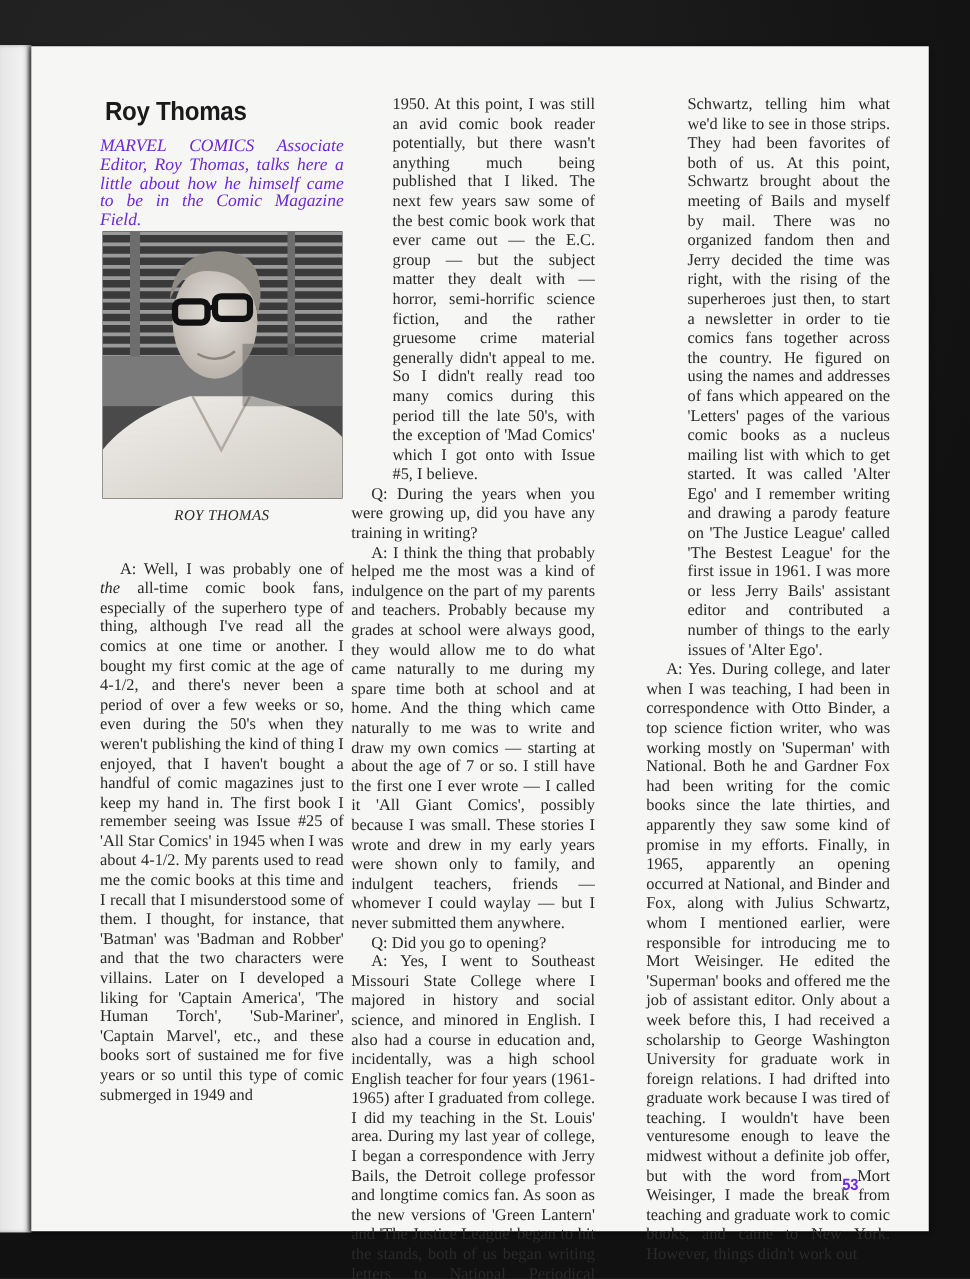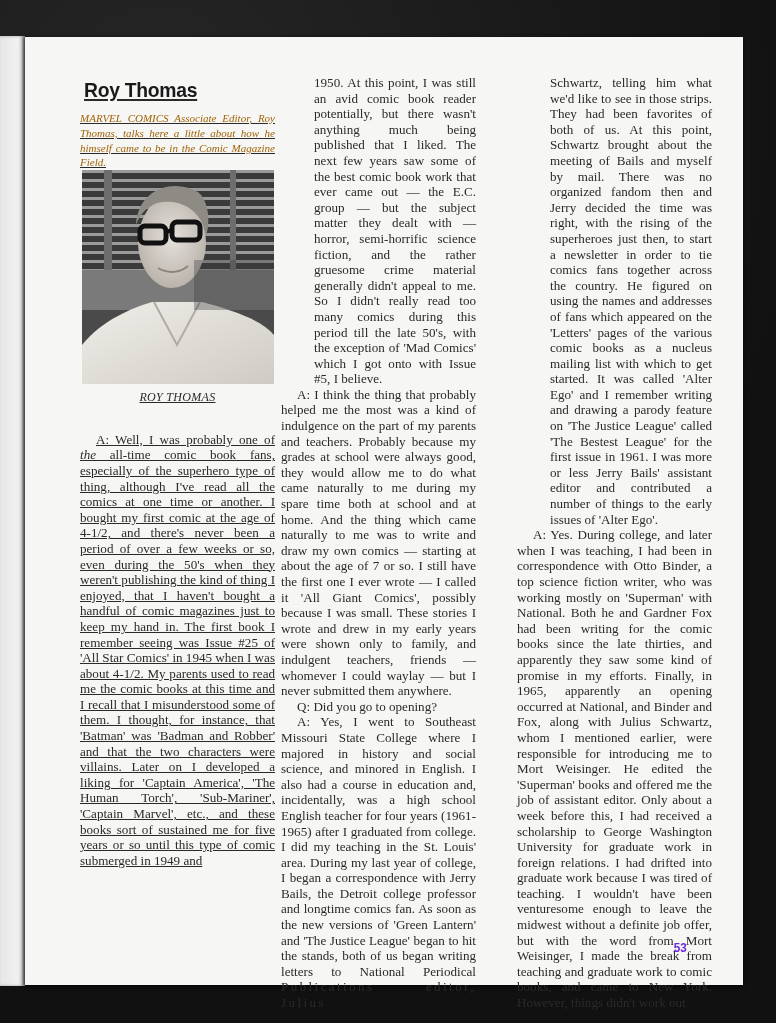--- a/index.html
+++ b/index.html
@@ -22,35 +22,35 @@
     .page {
       position: absolute; left: 25px; top: 37px; width: 718px; height: 948px;
       background: #f6f6f4;
       box-shadow: -2px 0 3px rgba(0,0,0,0.4), 0 2px 4px rgba(0,0,0,0.5);
     }
     .col {
       position: absolute; top: 38px; width: 195px;
       color: #2a2a2a; font-size: 13.1px; line-height: 15.6px;
       text-align: justify; hyphens: manual;
     }
-    .col1 { left: 55px; top: 40px; text-decoration: underline; }
+    .col1 { left: 55px; top: 40px; }
     .col2 { left: 256px; }
     .col3 { left: 492px; }
     .col p { margin: 0; text-indent: 0; }
     .col p.q, .col p.a { text-indent: 16px; }
     .col p.cont { text-indent: 0; margin-left: 33px; }
     .title {
       font-family: "Liberation Sans", "DejaVu Sans", sans-serif;
       font-weight: bold; font-size: 21px; line-height: 26px;
       color: #1a1a1a; margin: 0 0 8px 4px; letter-spacing: -0.3px;
       transform: scaleX(0.92); transform-origin: left;
     }
     .deck {
-      font-style: italic; font-size: 11px; line-height: 14.8px;
-      color: #a16207; margin: 0 0 8px 4px; text-align: justify;
+      font-style: italic; font-size: 14px; line-height: 14.8px;
+      color: #6d28d9; margin: 0 0 8px 4px; text-align: justify;
     }
     .photo {
       width: 192px; height: 214px; margin: 0 0 0 2px; position: relative;
       background: #444; overflow: hidden;
     }
     .photo svg { display: block; }
     .caption {
       font-style: italic; font-size: 12px; text-align: center;
       color: #2a2a2a; margin: 6px 0 26px 0; letter-spacing: 0.3px;
     }
@@ -108,20 +108,21 @@
         <rect x="112" y="90" width="80" height="50" fill="#3c3c3c" opacity="0.35"></rect>
       </svg>
     </div>
     <div class="caption">ROY THOMAS</div>
 
     <p class="a"><span>A: </span><span>Well, I was probably one of </span><em>the</em><span> all-time comic book fans, especially of the superhero type of thing, although I've read all the comics at one time or another. I bought my first comic at the age of 4-1/2, and there's never been a period of over a few weeks or so, even during the 50's when they weren't publishing the kind of thing I enjoyed, that I haven't bought a handful of comic magazines just to keep my hand in. The first book I remember seeing was Issue #25 of 'All Star Comics' in 1945 when I was about 4-1/2. My parents used to read me the comic books at this time and I recall that I misunderstood some of them. I thought, for instance, that 'Batman' was 'Badman and Robber' and that the two characters were villains. Later on I developed a liking for 'Captain America', 'The Human Torch', 'Sub-Mariner', 'Captain Marvel', etc., and these books sort of sustained me for five years or so until this type of comic submerged in 1949 and</span></p>
   </div>
 
   <div class="col col2">
     <p class="cont">1950. At this point, I was still an avid comic book reader potentially, but there wasn't anything much being published that I liked. The next few years saw some of the best comic book work that ever came out — the E.C. group — but the subject matter they dealt with — horror, semi-horrific science fiction, and the rather gruesome crime material generally didn't appeal to me. So I didn't really read too many comics during this period till the late 50's, with the exception of 'Mad Comics' which I got onto with Issue #5, I believe.</p>
+    <p class="q"><span>Q: </span><span>During the years when you were growing up, did you have any training in writing?</span></p>
     <p class="a"><span>A: </span><span>I think the thing that probably helped me the most was a kind of indulgence on the part of my parents and teachers. Probably because my grades at school were always good, they would allow me to do what came naturally to me during my spare time both at school and at home. And the thing which came naturally to me was to write and draw my own comics — starting at about the age of 7 or so. I still have the first one I ever wrote — I called it 'All Giant Comics', possibly because I was small. These stories I wrote and drew in my early years were shown only to family, and indulgent teachers, friends — whomever I could waylay — but I never submitted them anywhere.</span></p>
     <p class="q"><span>Q: </span><span>Did you go to opening?</span></p>
     <p class="a"><span>A: </span><span>Yes, I went to Southeast Missouri State College where I majored in history and social science, and minored in English. I also had a course in education and, incidentally, was a high school English teacher for four years (1961-1965) after I graduated from college. I did my teaching in the St. Louis' area. During my last year of college, I began a correspondence with Jerry Bails, the Detroit college professor and longtime comics fan. As soon as the new versions of 'Green Lantern' and 'The Justice League' began to hit the stands, both of us began writing letters to National Periodical</span> <span class="spaced">Publications editor, Julius</span></p>
   </div>
 
   <div class="col col3">
     <p class="cont">Schwartz, telling him what we'd like to see in those strips. They had been favorites of both of us. At this point, Schwartz brought about the meeting of Bails and myself by mail. There was no organized fandom then and Jerry decided the time was right, with the rising of the superheroes just then, to start a newsletter in order to tie comics fans together across the country. He figured on using the names and addresses of fans which appeared on the 'Letters' pages of the various comic books as a nucleus mailing list with which to get started. It was called 'Alter Ego' and I remember writing and drawing a parody feature on 'The Justice League' called 'The Bestest League' for the first issue in 1961. I was more or less Jerry Bails' assistant editor and contributed a number of things to the early issues of 'Alter Ego'.</p>
     <p class="a"><span>A: </span><span>Yes. During college, and later when I was teaching, I had been in correspondence with Otto Binder, a top science fiction writer, who was working mostly on 'Superman' with National. Both he and Gardner Fox had been writing for the comic books since the late thirties, and apparently they saw some kind of promise in my efforts. Finally, in 1965, apparently an opening occurred at National, and Binder and Fox, along with Julius Schwartz, whom I mentioned earlier, were responsible for introducing me to Mort Weisinger. He edited the 'Superman' books and offered me the job of assistant editor. Only about a week before this, I had received a scholarship to George Washington University for graduate work in foreign relations. I had drifted into graduate work because I was tired of teaching. I wouldn't have been venturesome enough to leave the midwest without a definite job offer, but with the word from Mort Weisinger, I made the break from teaching and graduate work to comic books, and came to New York. However, things didn't work out</span></p>
   </div>
 

